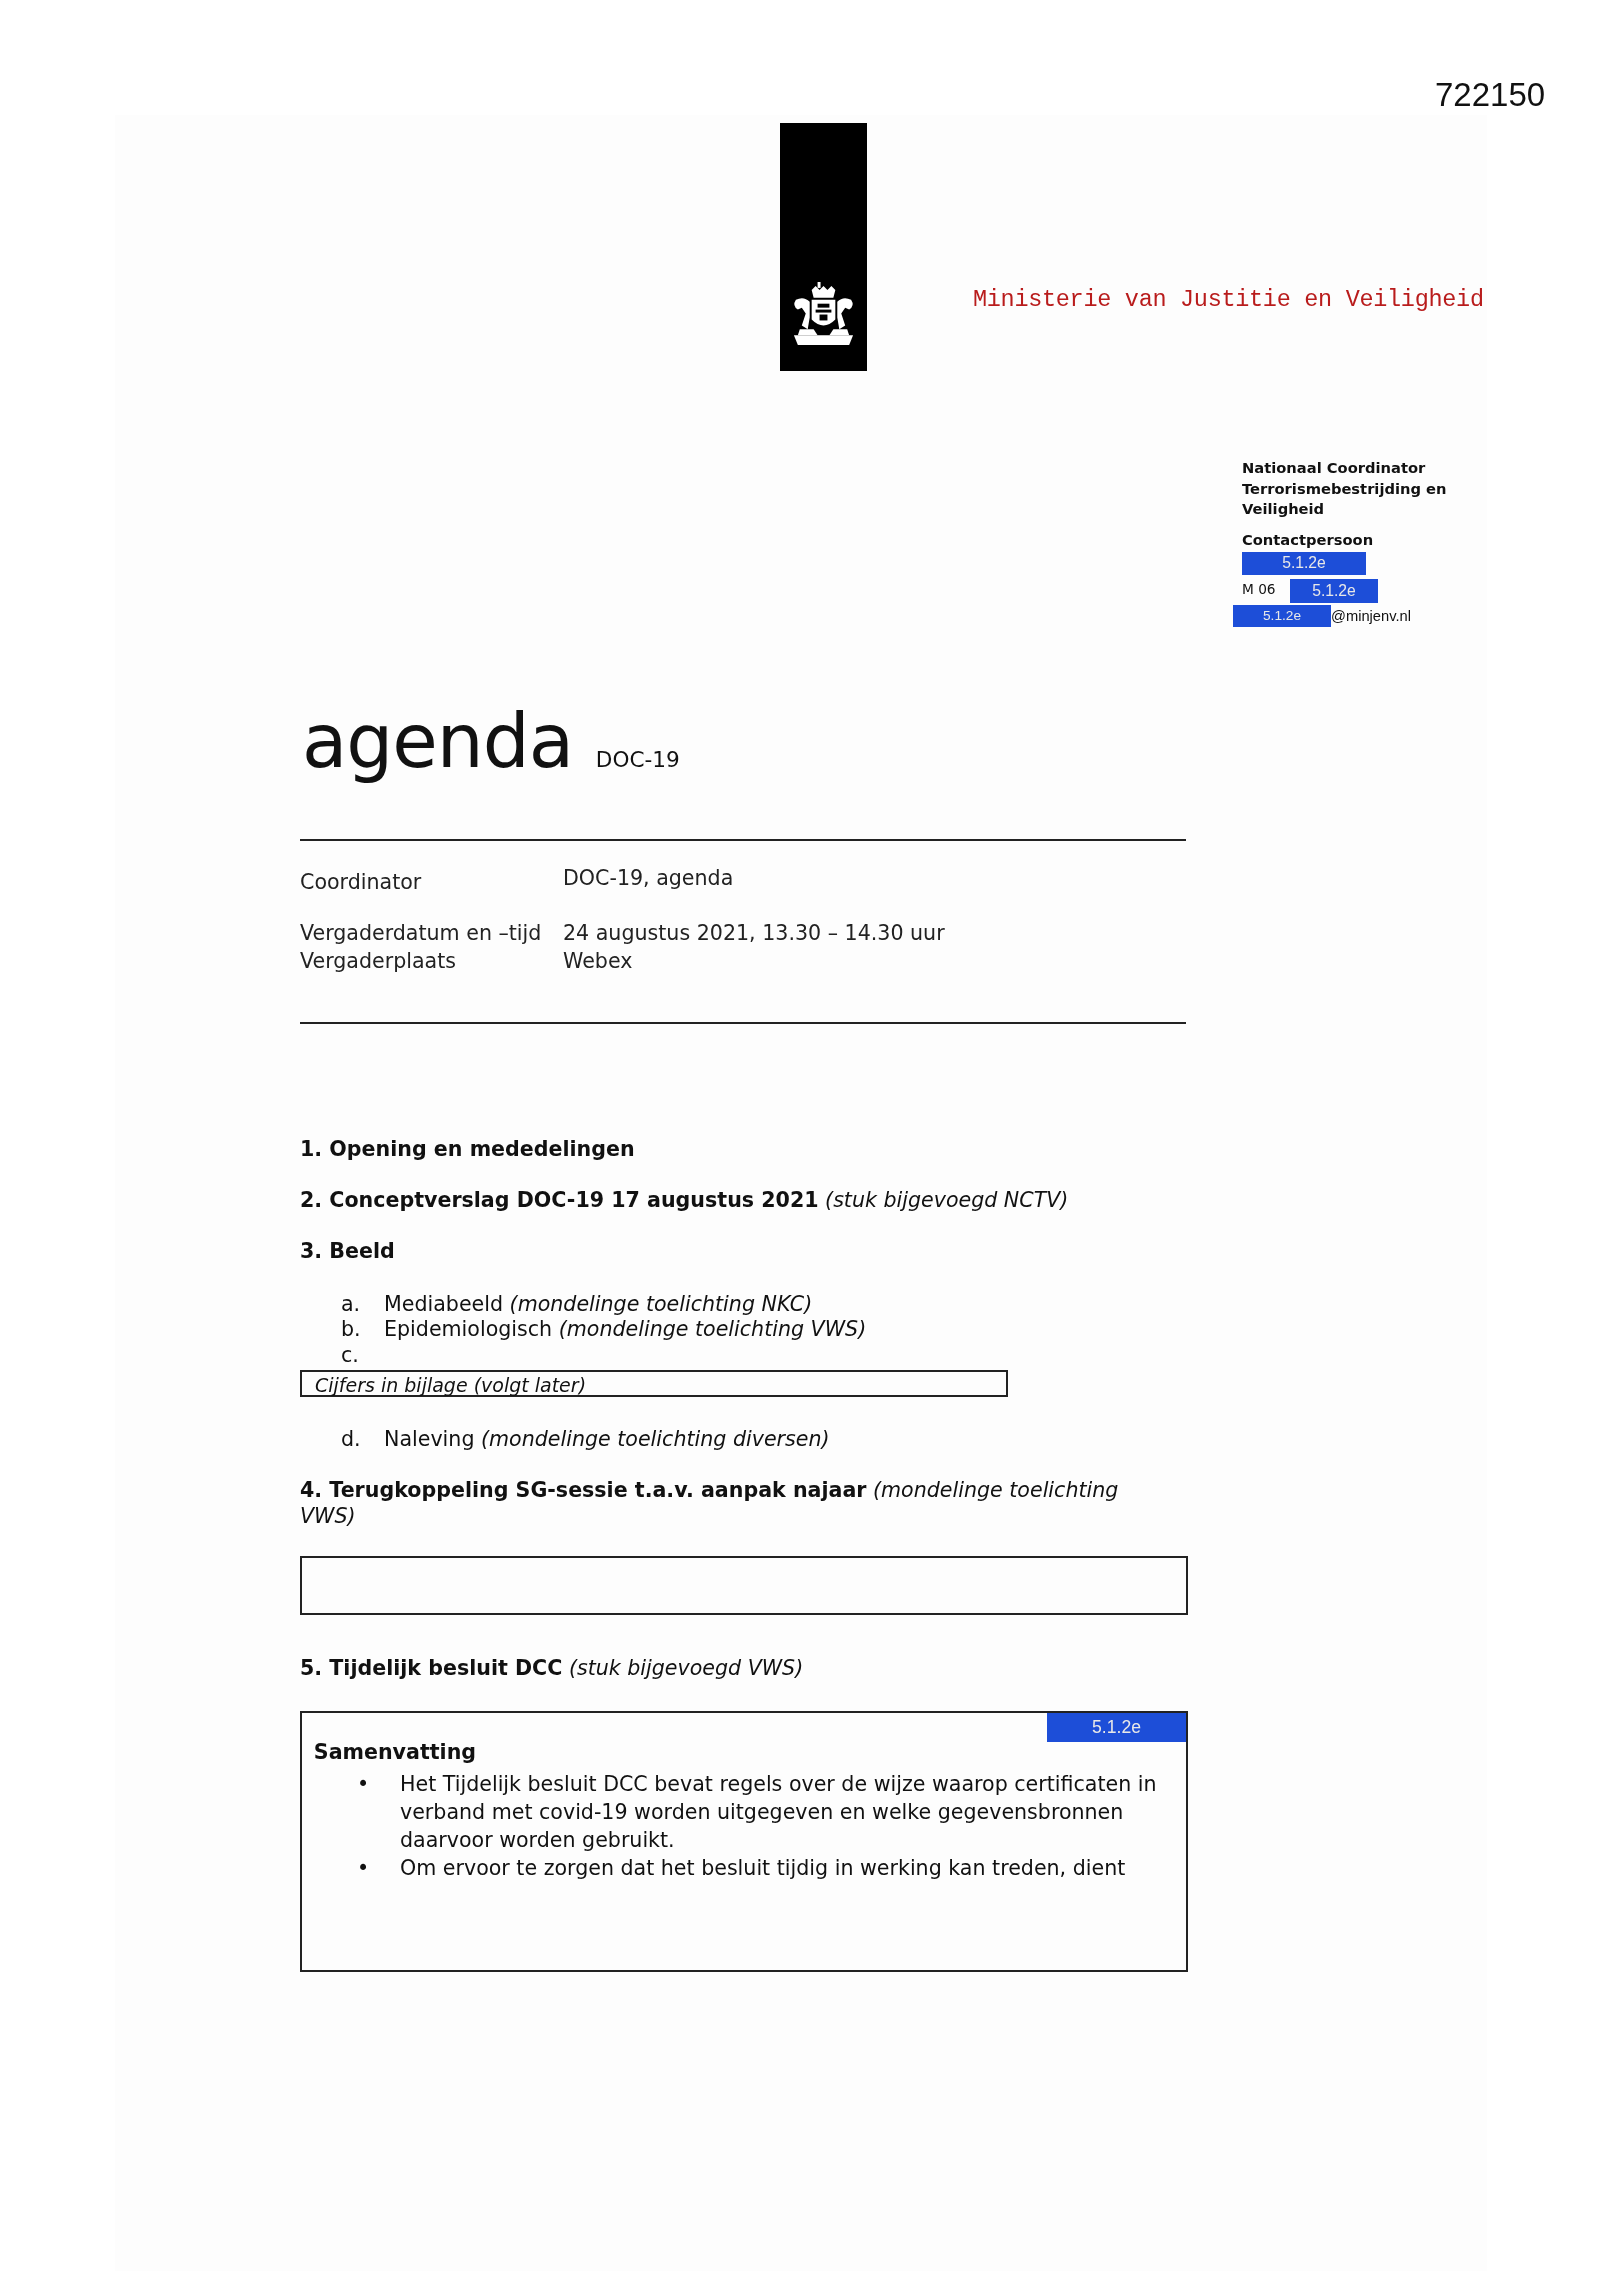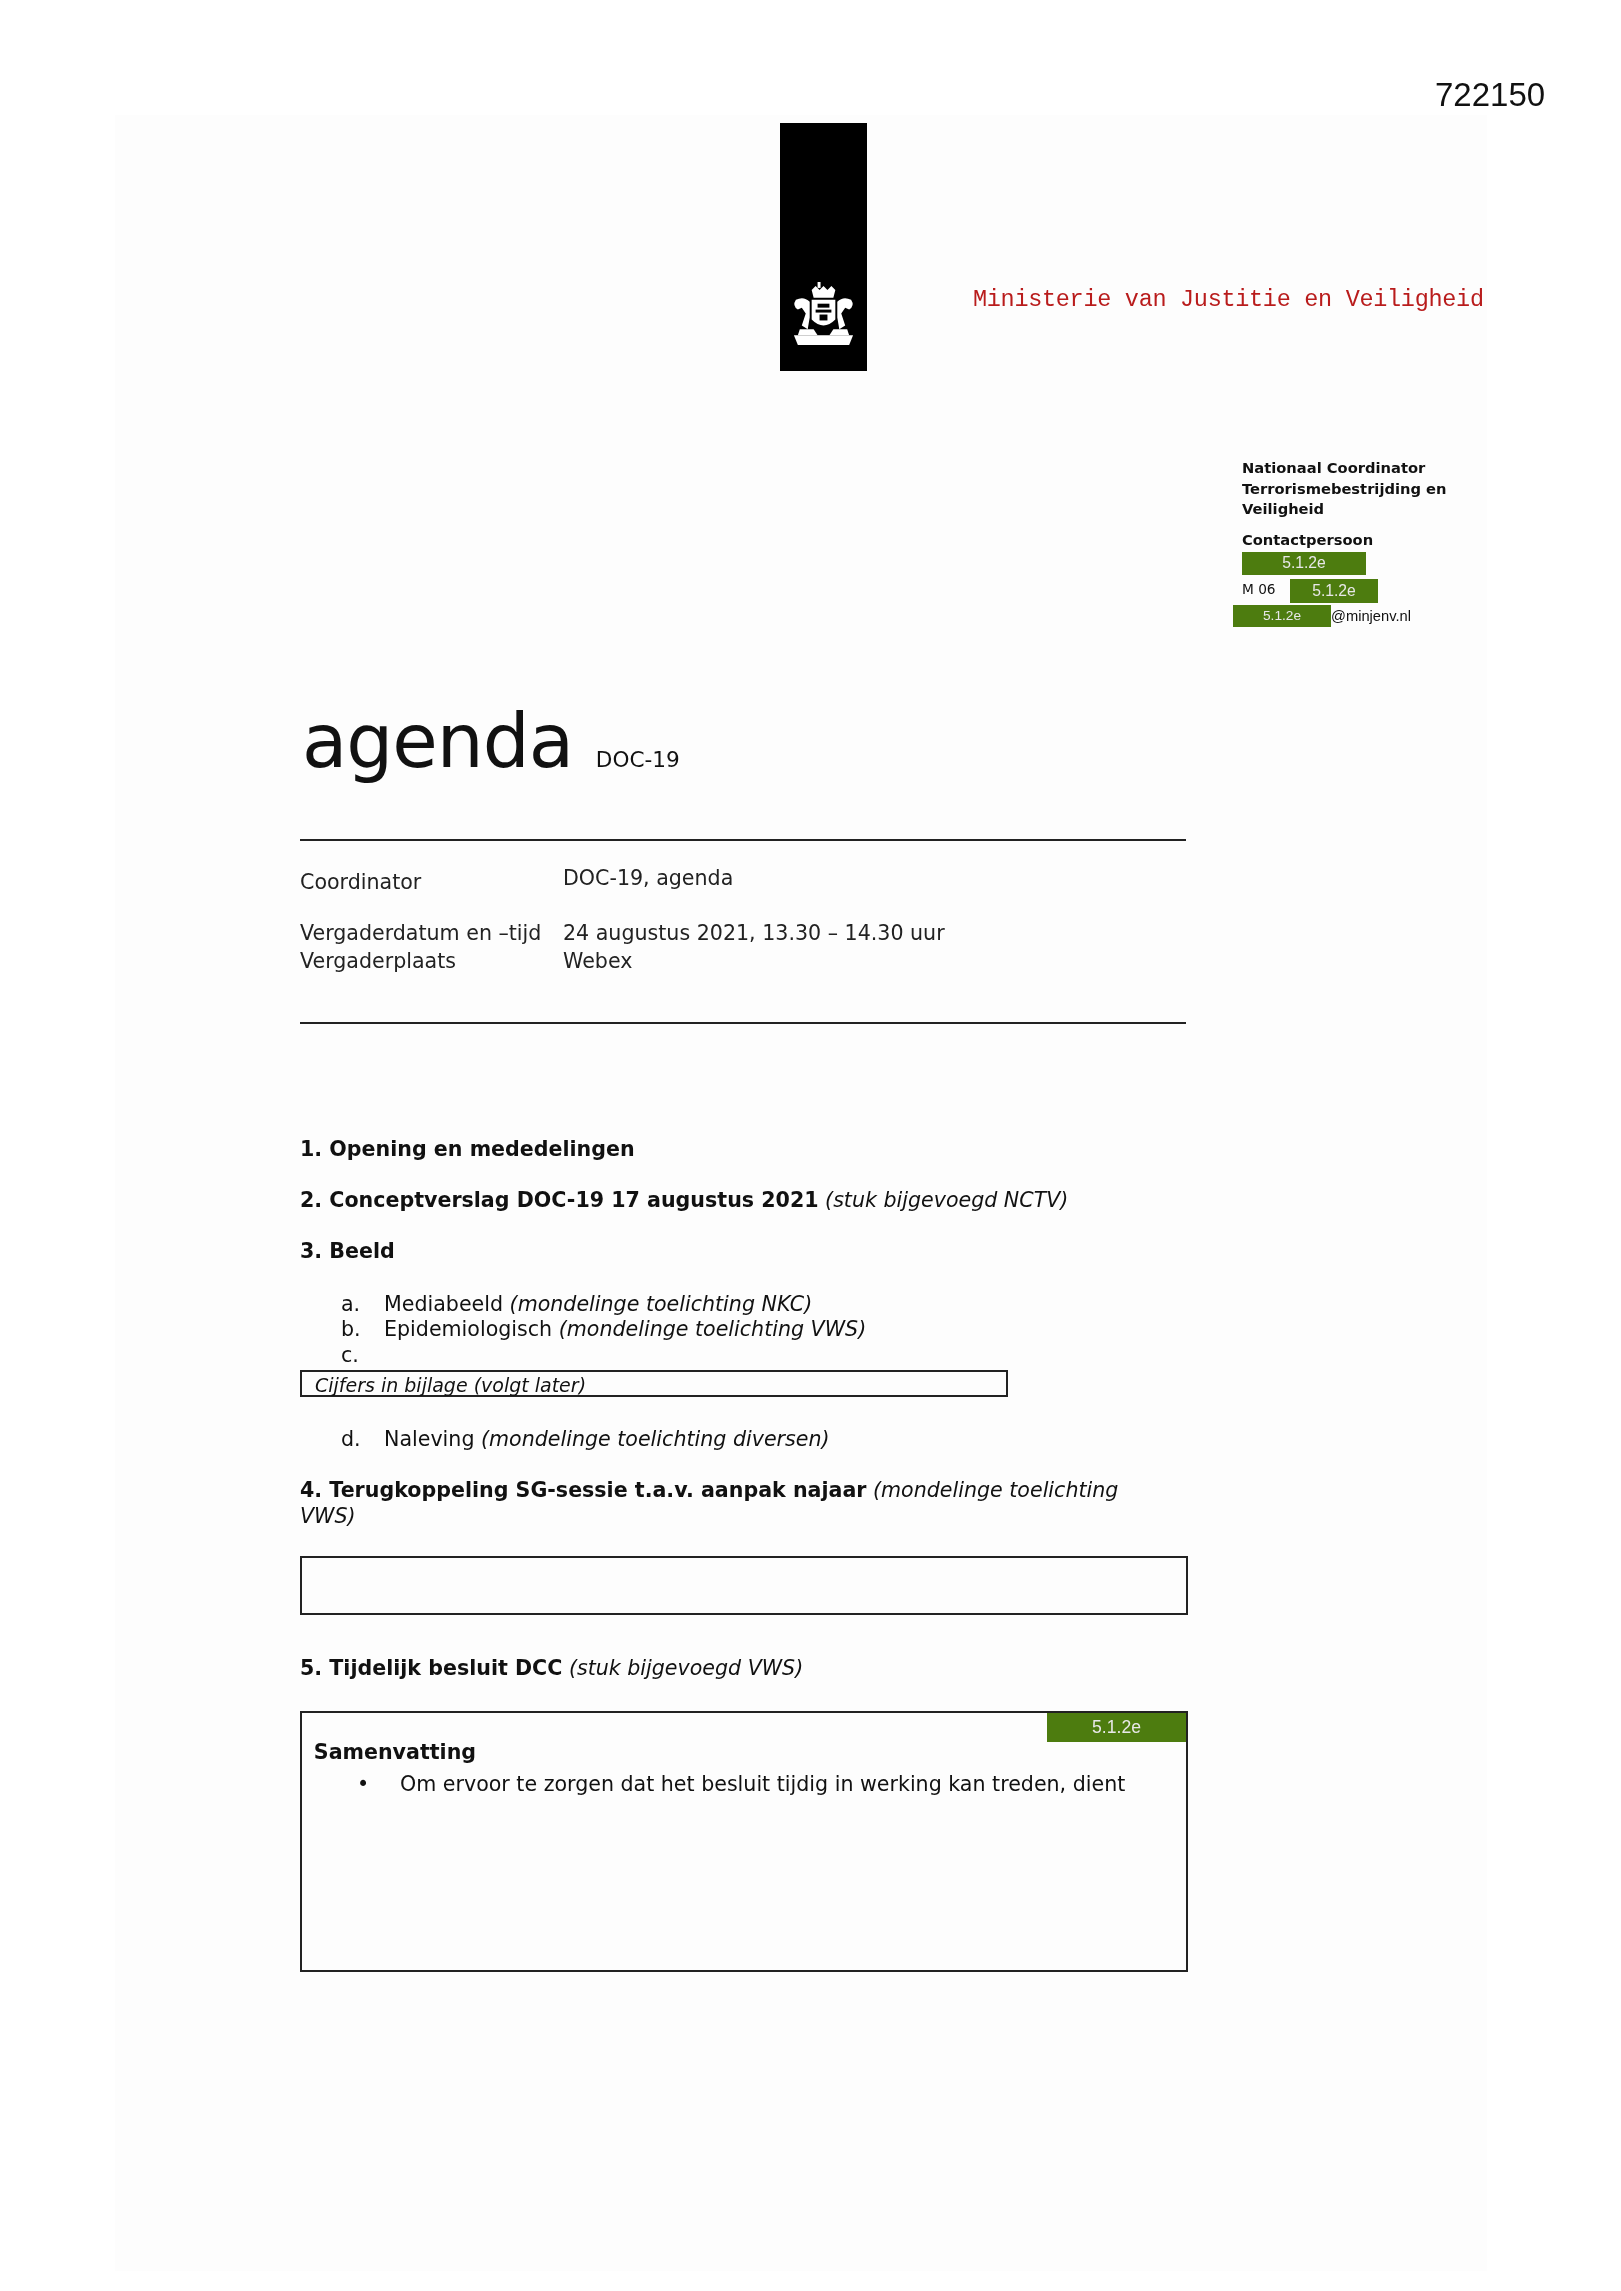--- a/index.html
+++ b/index.html
@@ -7,21 +7,21 @@
     width: 1621px; height: 2292px; background: #ffffff; position: relative;
     font-family: "DejaVu Sans", sans-serif; color: #111; overflow: hidden;
   }
   .scan-area { position: absolute; left: 115px; top: 115px; width: 1372px; height: 2156px; background: #fdfdfd; }
   .doc-id { position: absolute; top: 76px; left: 1435px; font-family: "Liberation Sans", sans-serif; font-size: 33px; color: #111; }
   .logo-bar { position: absolute; left: 780px; top: 123px; width: 87px; height: 248px; background: #000; }
   .crest { position: absolute; left: 7.8px; top: 157px; width: 71px; height: 74px; }
   .ministry { position: absolute; left: 973px; top: 286px; font-family: Liberation Mono, monospace; font-size: 23.5px; color: #b91c1c; letter-spacing: -0.3px; }
   .sidebar { position: absolute; left: 1242px; top: 458px; font-size: 14.7px; font-weight: bold; line-height: 20.6px; color: #111; }
   .sidebar .contact-label { margin-top: 9.8px; }
-  .redact { display: inline-block; background: #4d7c0f; color: #e8e8e8; font-family: "Liberation Sans", sans-serif; font-weight: normal; text-align: center; }
+  .redact { display: inline-block; background: #1d4ed8; color: #e8e8e8; font-family: "Liberation Sans", sans-serif; font-weight: normal; text-align: center; }
   .r1 { position: absolute; left: 1242px; top: 552px; width: 124px; height: 22.5px; line-height: 22.5px; font-size: 15.7px; }
   .phone { position: absolute; left: 1242px; top: 581px; font-size: 13.7px; font-weight: normal; }
   .r2 { position: absolute; left: 1290px; top: 579px; width: 88px; height: 23.5px; line-height: 23.5px; font-size: 15.7px; }
   .email-row { position: absolute; left: 1233px; top: 605px; font-size: 13.7px; }
   .r3 { width: 98px; height: 21.6px; line-height: 21.6px; font-size: 13.7px; vertical-align: middle; }
   .email-suffix { font-family: "Liberation Sans", sans-serif; font-size: 14.7px; vertical-align: middle; }
   .title-wrap { position: absolute; left: 302px; top: 698px; }
   .title { font-family: "DejaVu Sans", sans-serif; font-size: 74px; letter-spacing: -1px; color: #111; }
   .subtitle { font-size: 21.6px; margin-left: 17.6px; color: #111; }
   .hr { position: absolute; left: 300px; width: 886px; border-top: 2px solid #222; }
@@ -146,16 +146,17 @@
 
 <div class="item" style="top:1656px;">
   <b>5. Tijdelijk besluit DCC</b>
   <i>(stuk bijgevoegd VWS)</i>
 </div>
 
 <div class="box summary-box">
   <div class="redact summary-redact">5.1.2e</div>
   <div class="summary-title">Samenvatting</div>
   <ul class="bullets">
+    <li>Het Tijdelijk besluit DCC bevat regels over de wijze waarop certificaten in verband met covid-19 worden uitgegeven en welke gegevensbronnen daarvoor worden gebruikt.</li>
     <li>Om ervoor te zorgen dat het besluit tijdig in werking kan treden, dient</li>
   </ul>
 </div>
 
 
 </body></html>

